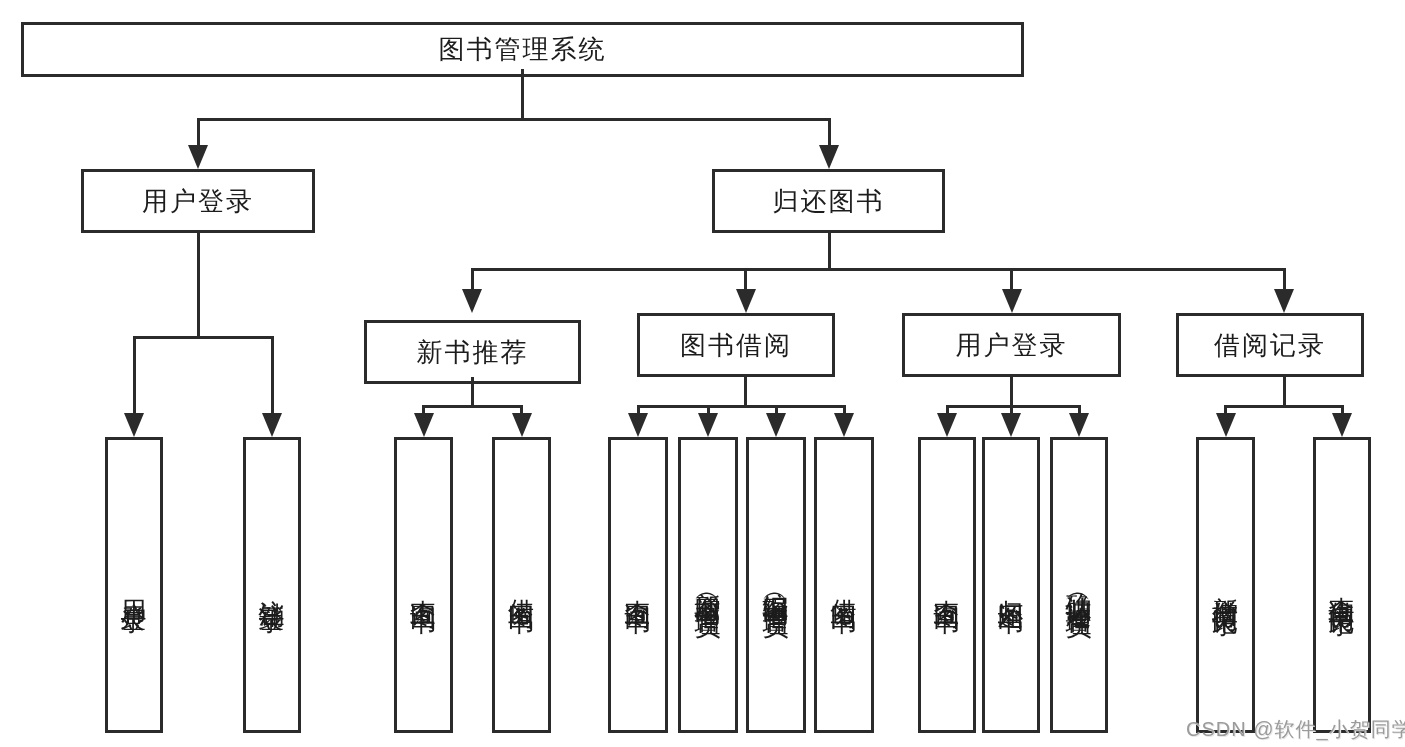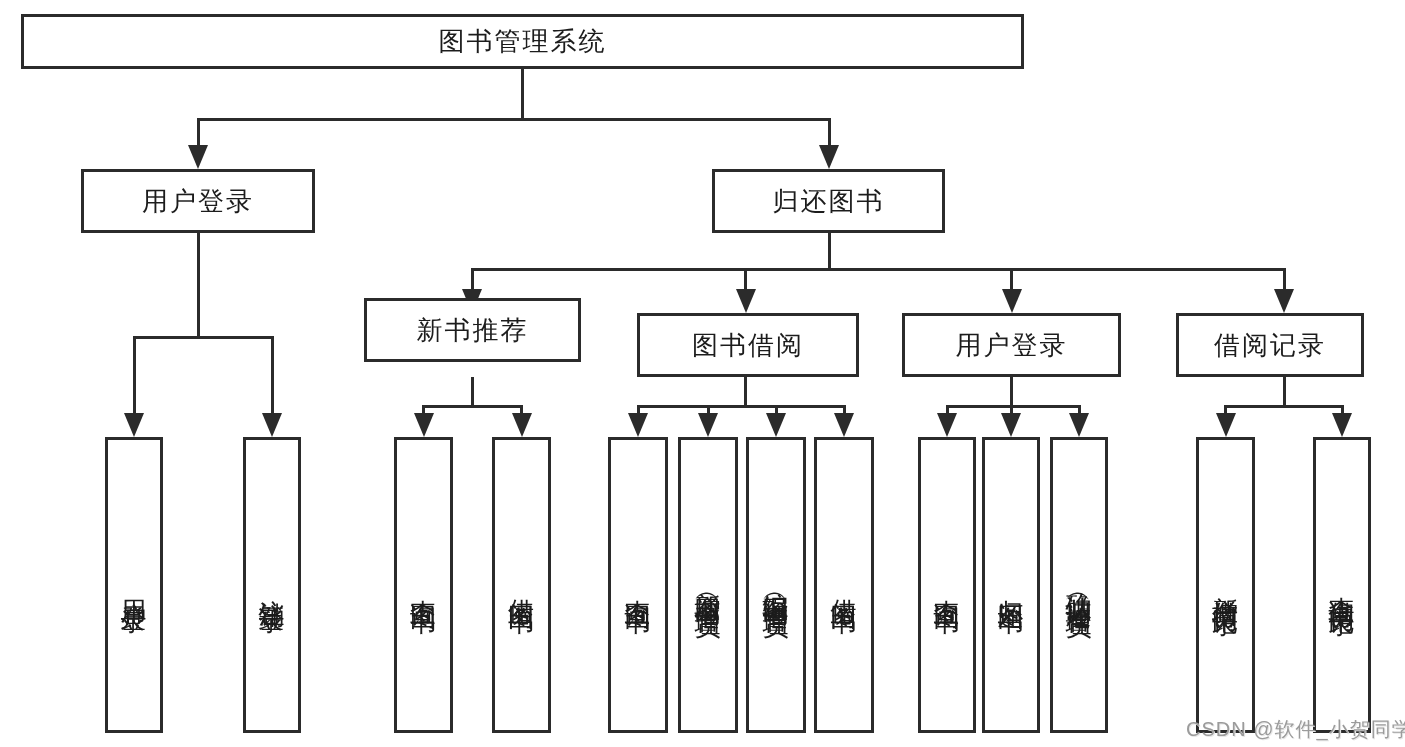--- a/index.html
+++ b/index.html
@@ -64,21 +64,21 @@
     white-space: nowrap;
     z-index: 5;
     text-shadow: 1px 1px 0 #e8e8e8;
   }
 </style>
 </head>
 <body>
 
 <div id="stage">
 
-  <div class="box h" style="left:21px; top:14px; width:1003px; height:55px;">图书管理系统</div>
+  <div class="box h" style="left:21px; top:22px; width:1003px; height:55px;">图书管理系统</div>
 
   <div class="vline" style="left:521px; top:69px; height:52px;"></div>
   <div class="hline" style="left:196.5px; top:118px; width:634px;"></div>
   <div class="arrow" style="left:196.5px; top:118px; height:27px;"></div>
   <div class="arrow" style="left:827.5px; top:118px; height:27px;"></div>
 
   <div class="box h" style="left:81px; top:169px; width:234px; height:64px;">用户登录</div>
   <div class="box h" style="left:712px; top:169px; width:233px; height:64px;">归还图书</div>
 
   <div class="vline" style="left:196.5px; top:233px; height:106px;"></div>
@@ -86,22 +86,22 @@
   <div class="arrow" style="left:132.5px; top:336px; height:77px;"></div>
   <div class="arrow" style="left:270.5px; top:336px; height:77px;"></div>
 
   <div class="vline" style="left:827.5px; top:233px; height:38px;"></div>
   <div class="hline" style="left:470.5px; top:268px; width:813.5px;"></div>
   <div class="arrow" style="left:470.5px; top:268px; height:21px;"></div>
   <div class="arrow" style="left:744px; top:268px; height:21px;"></div>
   <div class="arrow" style="left:1010px; top:268px; height:21px;"></div>
   <div class="arrow" style="left:1282.5px; top:268px; height:21px;"></div>
 
-  <div class="box h" style="left:364px; top:298px; width:217px; height:64px;">新书推荐</div>
-  <div class="box h" style="left:637px; top:313px; width:222px; height:64px;">图书借阅</div>
+  <div class="box h" style="left:364px; top:320px; width:217px; height:64px;">新书推荐</div>
+  <div class="box h" style="left:637px; top:313px; width:198px; height:64px;">图书借阅</div>
   <div class="box h" style="left:902px; top:313px; width:219px; height:64px;">用户登录</div>
   <div class="box h" style="left:1176px; top:313px; width:188px; height:64px;">借阅记录</div>
 
   <div class="vline" style="left:471px; top:377px; height:31px;"></div>
   <div class="hline" style="left:422px; top:405px; width:101px;"></div>
   <div class="arrow" style="left:422px; top:405px; height:8px;"></div>
   <div class="arrow" style="left:520px; top:405px; height:8px;"></div>
 
   <div class="vline" style="left:744px; top:377px; height:31px;"></div>
   <div class="hline" style="left:636.5px; top:405px; width:209px;"></div>

